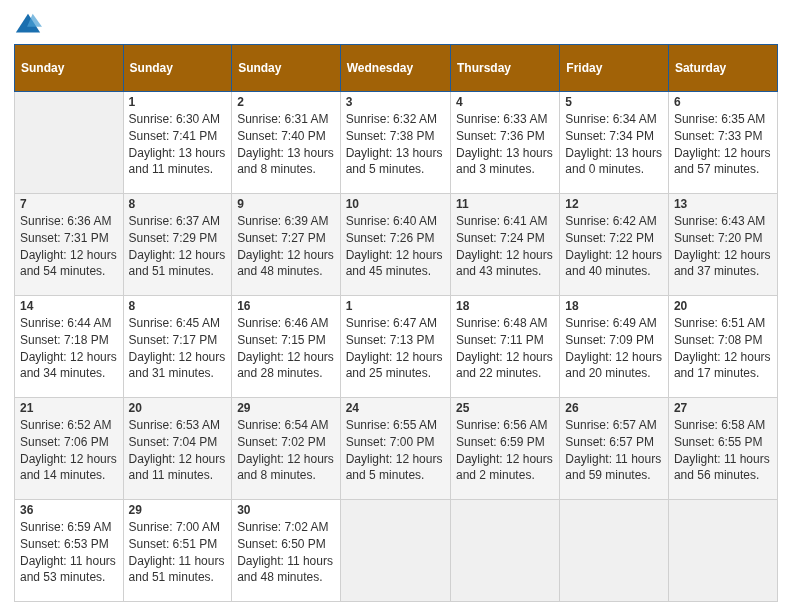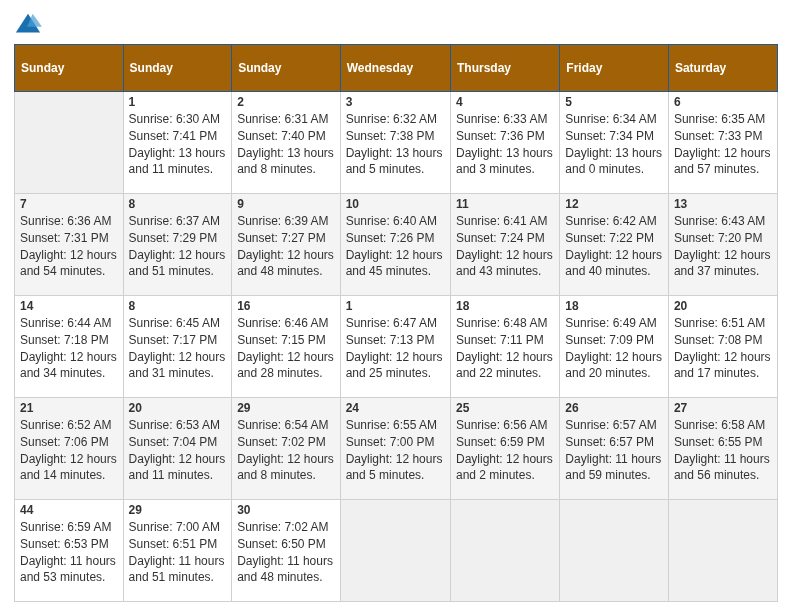--- a/index.html
+++ b/index.html
@@ -251,21 +251,21 @@
             <div class="day-number">26</div>
             <div class="cell-text">Sunrise: 6:57 AM<br>Sunset: 6:57 PM<br>Daylight: 11 hours and 59 minutes.</div>
           </td>
           <td>
             <div class="day-number">27</div>
             <div class="cell-text">Sunrise: 6:58 AM<br>Sunset: 6:55 PM<br>Daylight: 11 hours and 56 minutes.</div>
           </td>
         </tr>
         <tr>
           <td>
-            <div class="day-number">44</div>
+            <div class="day-number">36</div>
             <div class="cell-text">Sunrise: 6:59 AM<br>Sunset: 6:53 PM<br>Daylight: 11 hours and 53 minutes.</div>
           </td>
           <td>
             <div class="day-number">29</div>
             <div class="cell-text">Sunrise: 7:00 AM<br>Sunset: 6:51 PM<br>Daylight: 11 hours and 51 minutes.</div>
           </td>
           <td>
             <div class="day-number">30</div>
             <div class="cell-text">Sunrise: 7:02 AM<br>Sunset: 6:50 PM<br>Daylight: 11 hours and 48 minutes.</div>
           </td>

